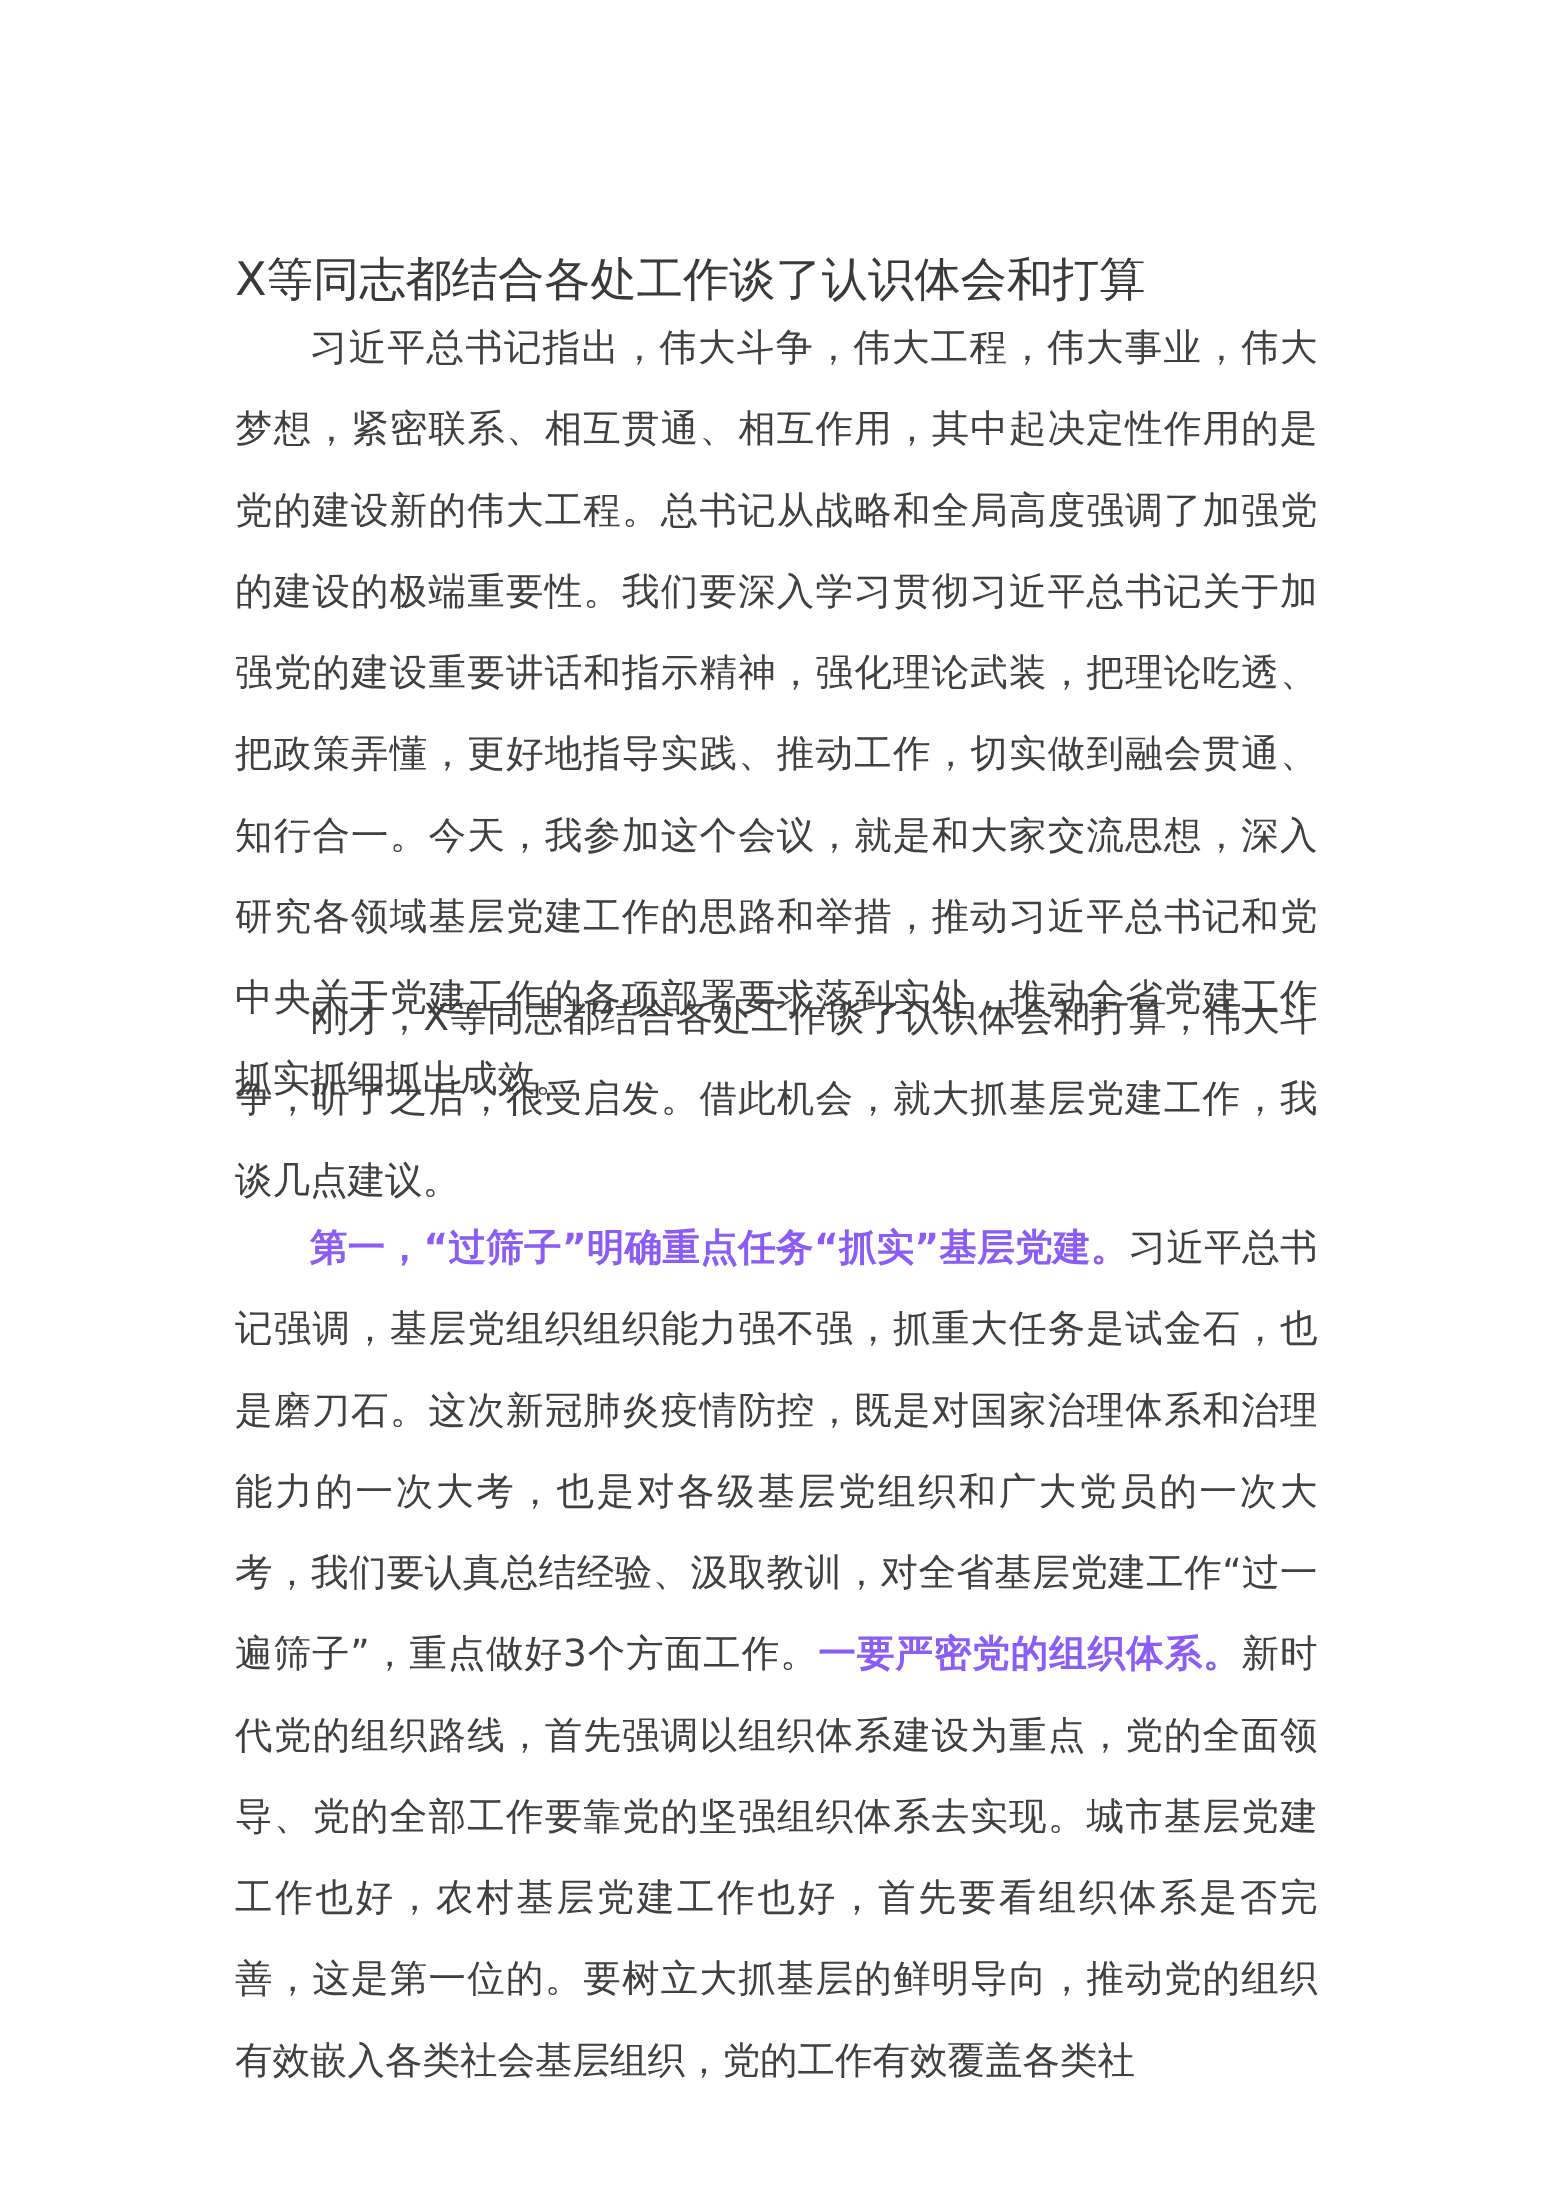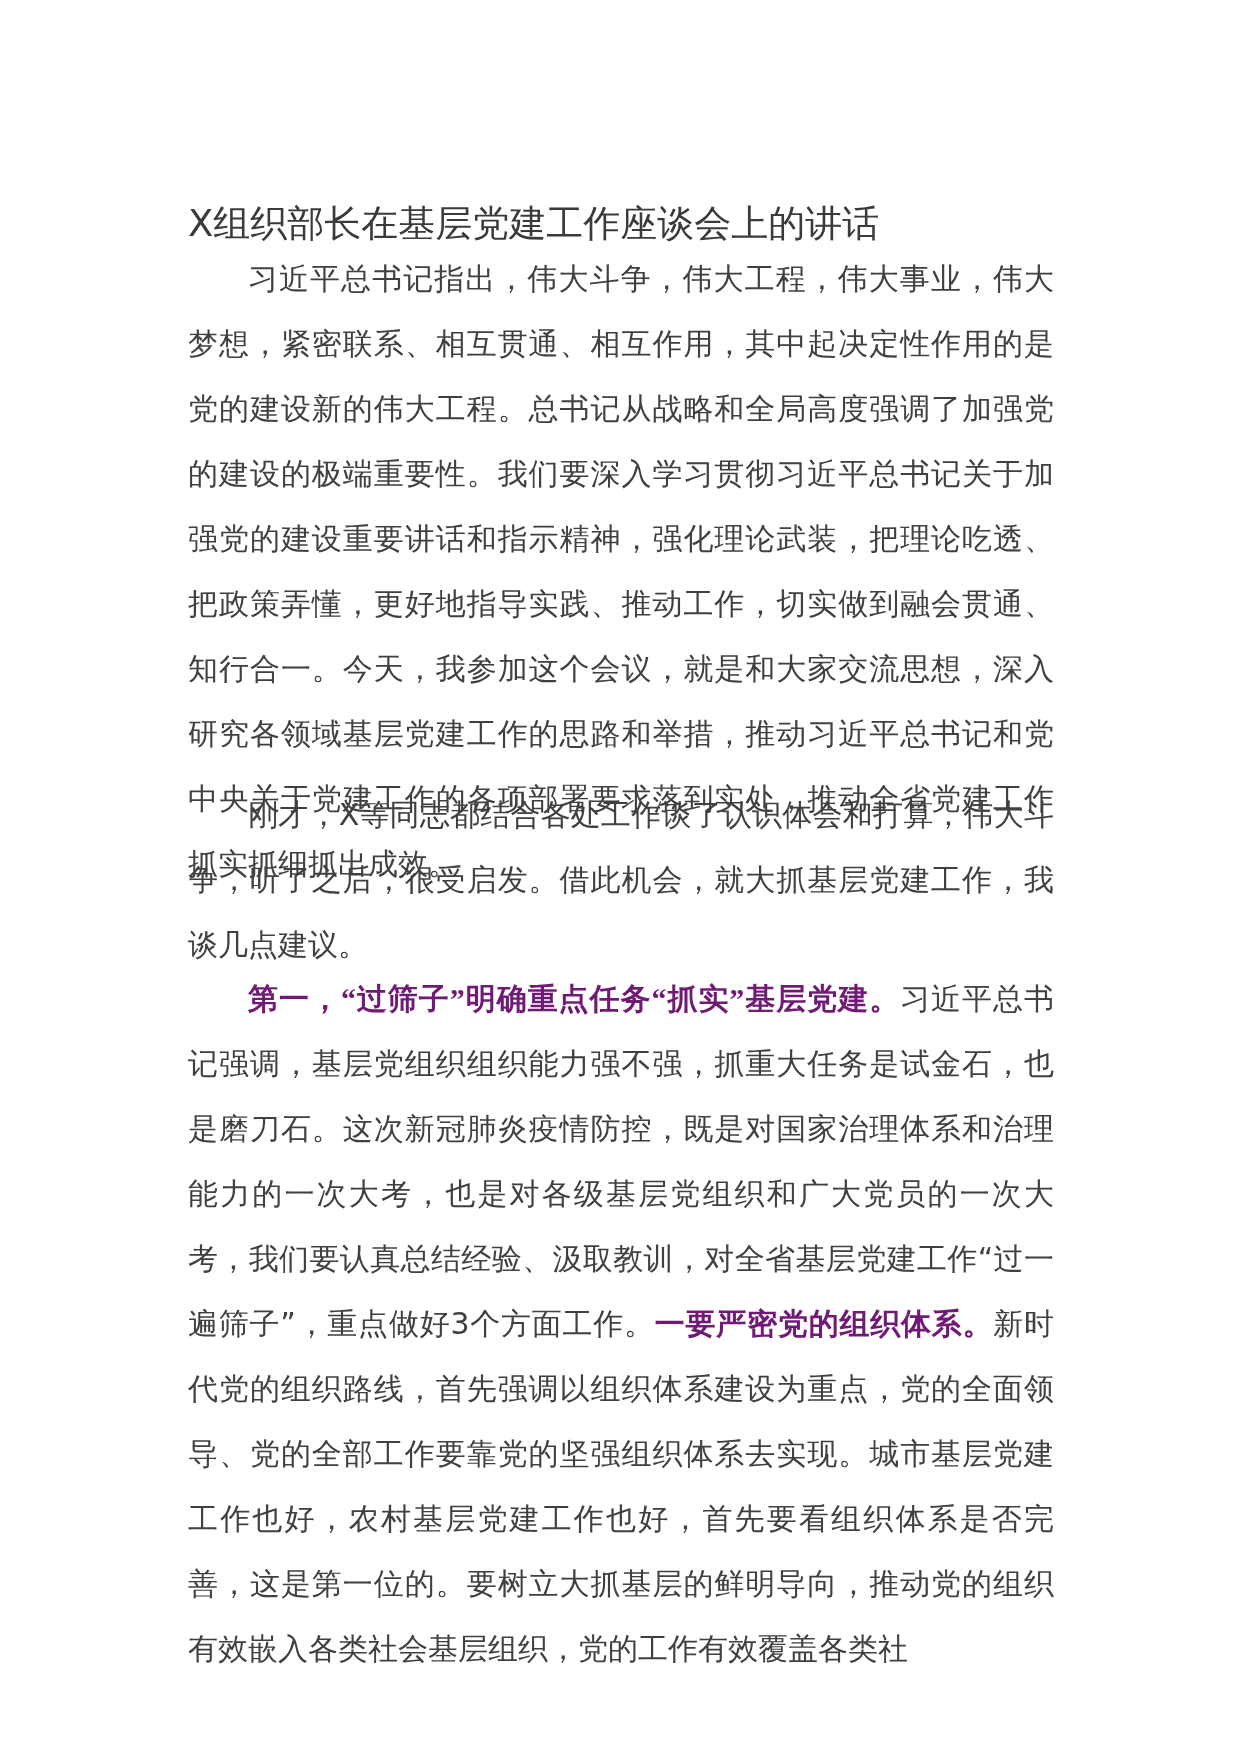--- a/index.html
+++ b/index.html
@@ -40,26 +40,26 @@
       margin: 0;
       font-size: 30px;
       line-height: 65px;
       text-align: justify;
       text-indent: 2em;
       color: #404040;
     }
     .p1 { top: 246px; }
     .p2 { top: 782px; }
     .p3 { top: 966px; }
-    .bold { font-weight: bold; color: #701a75; font-family: Liberation Serif, serif; }
+    .bold { font-weight: bold; color: #8b5cf6; }
   </style>
 </head>
 <body>
 
 <div class="page">
-  <h1 class="title">X组织部长在基层党建工作座谈会上的讲话</h1>
+  <h1 class="title">X等同志都结合各处工作谈了认识体会和打算</h1>
 
   <p class="para p1">习近平总书记指出，伟大斗争，伟大工程，伟大事业，伟大梦想，紧密联系、相互贯通、相互作用，其中起决定性作用的是党的建设新的伟大工程。总书记从战略和全局高度强调了加强党的建设的极端重要性。我们要深入学习贯彻习近平总书记关于加强党的建设重要讲话和指示精神，强化理论武装，把理论吃透、把政策弄懂，更好地指导实践、推动工作，切实做到融会贯通、知行合一。今天，我参加这个会议，就是和大家交流思想，深入研究各领域基层党建工作的思路和举措，推动习近平总书记和党中央关于党建工作的各项部署要求落到实处，推动全省党建工作抓实抓细抓出成效。</p>
 
   <p class="para p2">刚才，X等同志都结合各处工作谈了认识体会和打算，伟大斗争，听了之后，很受启发。借此机会，就大抓基层党建工作，我谈几点建议。</p>
 
   <p class="para p3"><span class="bold">第一，“过筛子”明确重点任务“抓实”基层党建。</span><span>习近平总书记强调，基层党组织组织能力强不强，抓重大任务是试金石，也是磨刀石。这次新冠肺炎疫情防控，既是对国家治理体系和治理能力的一次大考，也是对各级基层党组织和广大党员的一次大考，我们要认真总结经验、汲取教训，对全省基层党建工作“过一遍筛子”，重点做好3个方面工作。</span><span class="bold">一要严密党的组织体系。</span><span>新时代党的组织路线，首先强调以组织体系建设为重点，党的全面领导、党的全部工作要靠党的坚强组织体系去实现。城市基层党建工作也好，农村基层党建工作也好，首先要看组织体系是否完善，这是第一位的。要树立大抓基层的鲜明导向，推动党的组织有效嵌入各类社会基层组织，党的工作有效覆盖各类社</span></p>
 </div>
 
 </body></html>

